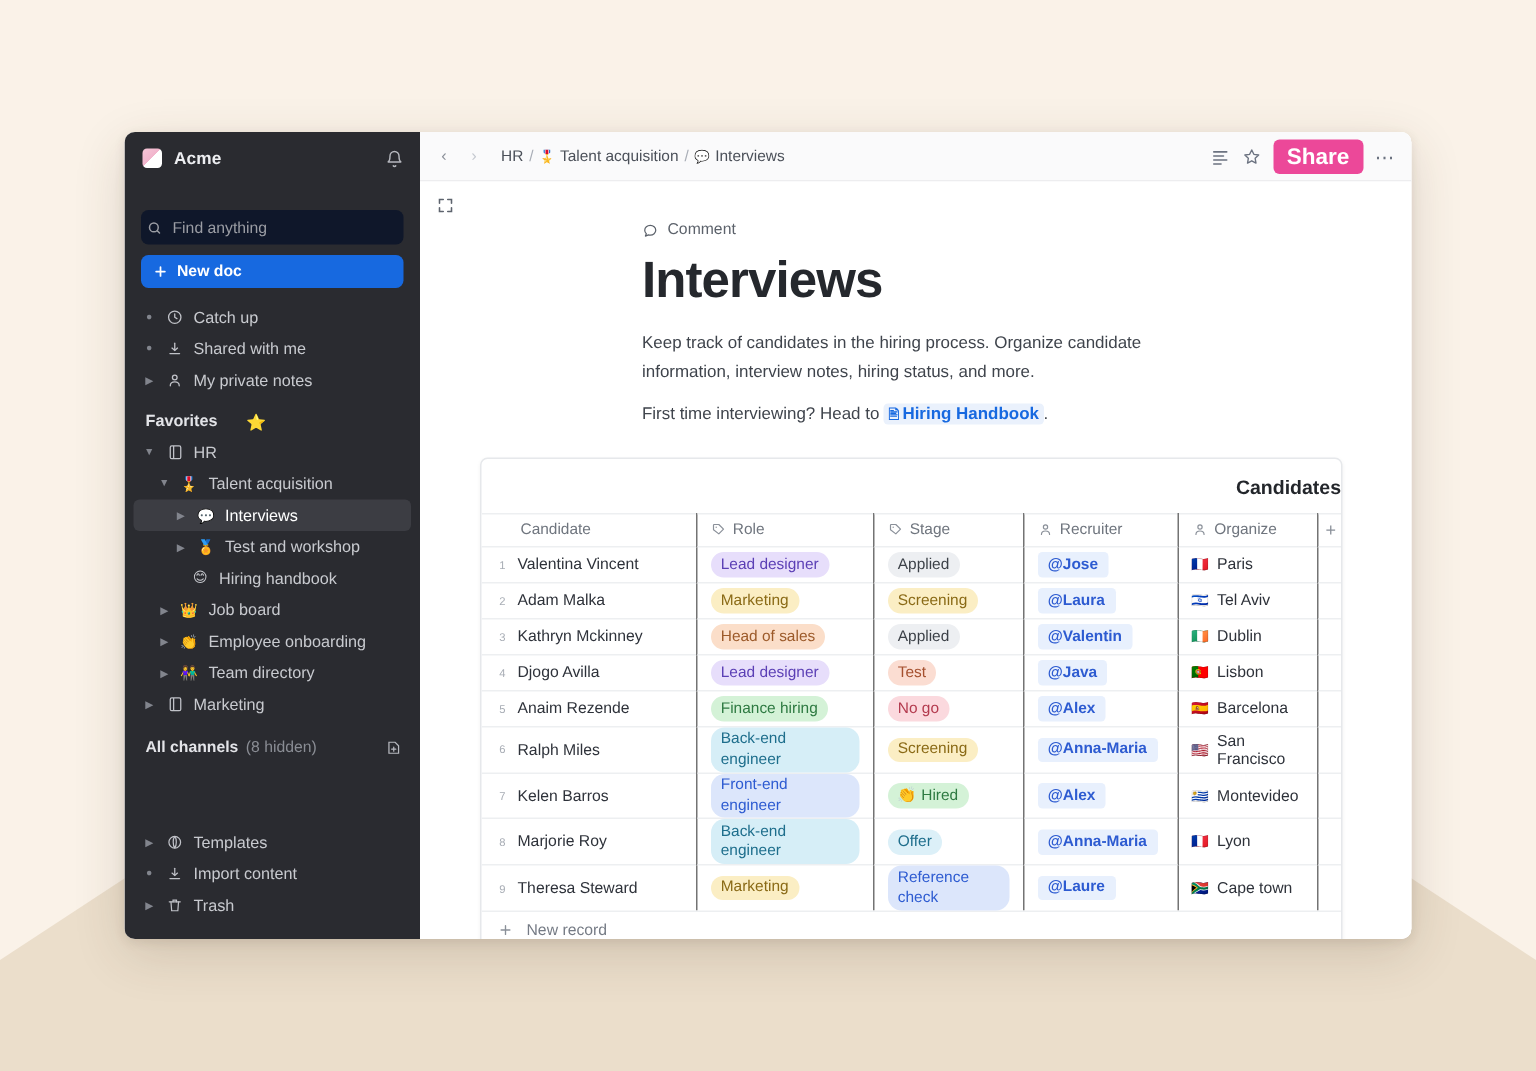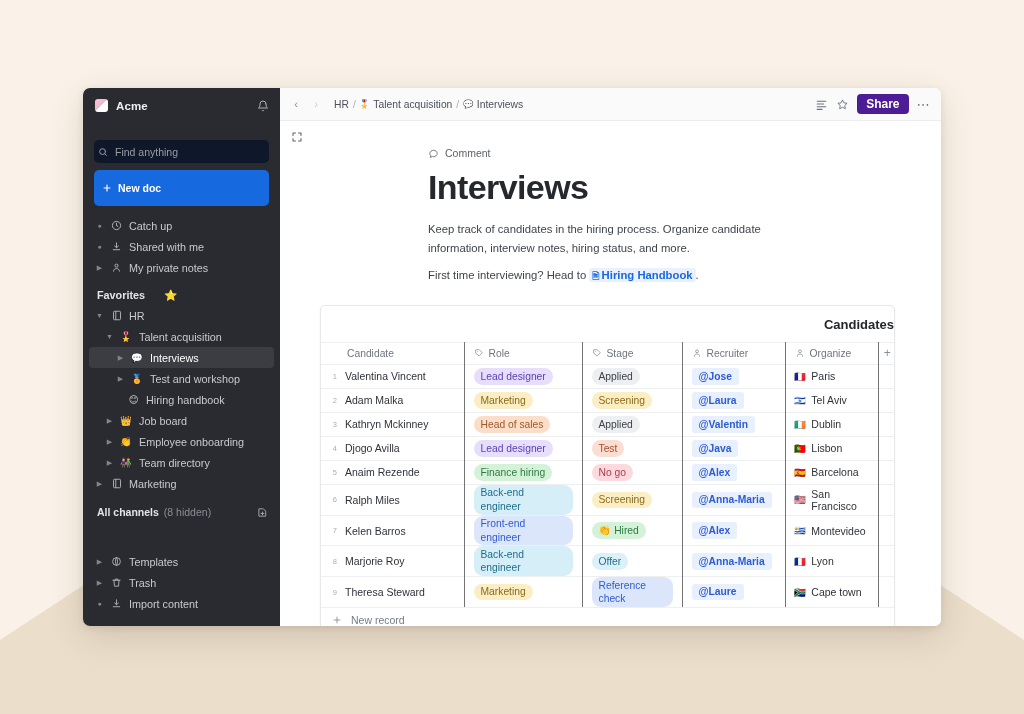--- a/index.html
+++ b/index.html
@@ -39,21 +39,21 @@
   .bell { color: #B6B8BE; }
 
   .search-box {
     margin: 20px 11px 0 11px; height: 23px; border-radius: 5px;
     background: #0f172a; display: flex; align-items: center;
     padding: 0 4px; gap: 7px;
   }
   .search-box .ph { font-size: 10.5px; color: #9B9DA4; }
 
   .newdoc {
-    margin: 7px 11px 0 11px; height: 36px; border-radius: 5px;
+    margin: 7px 11px 0 11px; height: 22px; border-radius: 5px;
     background: #1769E0; display: flex; align-items: center; justify-content:flex-start;
     padding: 0 8px; gap: 6px; color: #fff; font-size: 10.5px; font-weight: 600;
   }
 
   .sb-section { margin-top: 9px; }
   .sb-row {
     display: flex; align-items: center; height: 21px;
     padding-left: 6px; padding-right: 10px; gap: 6px;
     color: #C8CACF; font-size: 10.8px; white-space: nowrap;
     border-radius: 4px; margin: 0 6px;
@@ -90,21 +90,21 @@
     border-bottom: 1px solid #EDEDEF;
   }
   .nav-ar { color: #8A8F98; font-size: 11px; width:12px; text-align:center;}
   .nav-ar.dim { color: #C5C9D0; }
   .crumb { display: flex; align-items: center; gap: 4px; font-size: 10.3px; color: #4B5059; margin-left: 4px;}
   .crumb .sep { color: #A9AEB7; }
   .crumb .cit { display:flex; align-items:center; gap:3px;}
   .tb-spacer { flex: 1; }
   .tb-ico { color: #6B7280; display:flex; align-items:center; }
   .share {
-    background: #4c1d95; color:#fff; font-size:12px; font-weight:600;
+    background: #ec4899; color:#fff; font-size:15px; font-weight:600;
     padding: 3px 9px; border-radius: 4px; border: none;
   }
   .dots { color:#6B7280; font-size: 13px; letter-spacing:.5px; line-height:1;}
 
   .canvas { flex: 1; overflow: hidden; position: relative; background:#fff; }
   .expand-ico { position:absolute; left: 11px; top: 10px; color:#5E646E; }
 
   .doc { padding: 26px 0 0 0; }
   .doc-inner { width: 600px; margin-left: 148px; }
 
@@ -316,40 +316,40 @@
         <span class="tw">▶</span>
         <span class="ico">
           <svg width="11" height="11" viewBox="0 0 24 24" fill="none" stroke="currentColor" stroke-width="1.8">
               <circle cx="12" cy="12" r="8.5"></circle>
               <path d="M12 3.5c3 3.5 3 13 0 17M12 3.5c-3 3.5-3 13 0 17"></path>
             </svg>
         </span>
         <span class="lbl">Templates</span>
       </div>
       <div class="sb-row">
+        <span class="tw">●</span>
+        <span class="ico">
+          <svg width="11" height="11" viewBox="0 0 24 24" fill="none" stroke="currentColor" stroke-width="1.8" stroke-linecap="round">
+              <path d="M12 4v10"></path>
+              <path d="M8 11l4 3.5 4-3.5"></path>
+              <path d="M5 19h14"></path>
+            </svg>
+        </span>
+        <span class="lbl">Import content</span>
+      </div>
+      <div class="sb-row">
         <span class="tw">▶</span>
         <span class="ico">
           <svg width="11" height="11" viewBox="0 0 24 24" fill="none" stroke="currentColor" stroke-width="1.8" stroke-linecap="round">
               <path d="M4 7h16"></path>
               <path d="M9.5 7V4.5h5V7"></path>
               <path d="M6.5 7l1 13h9l1-13"></path>
             </svg>
         </span>
         <span class="lbl">Trash</span>
-      </div>
-      <div class="sb-row">
-        <span class="tw">●</span>
-        <span class="ico">
-          <svg width="11" height="11" viewBox="0 0 24 24" fill="none" stroke="currentColor" stroke-width="1.8" stroke-linecap="round">
-              <path d="M12 4v10"></path>
-              <path d="M8 11l4 3.5 4-3.5"></path>
-              <path d="M5 19h14"></path>
-            </svg>
-        </span>
-        <span class="lbl">Import content</span>
       </div>
     </div>
   </aside>
 
   <section class="main">
 
     <div class="topbar">
       <span class="nav-ar">‹</span>
       <span class="nav-ar dim">›</span>
 

